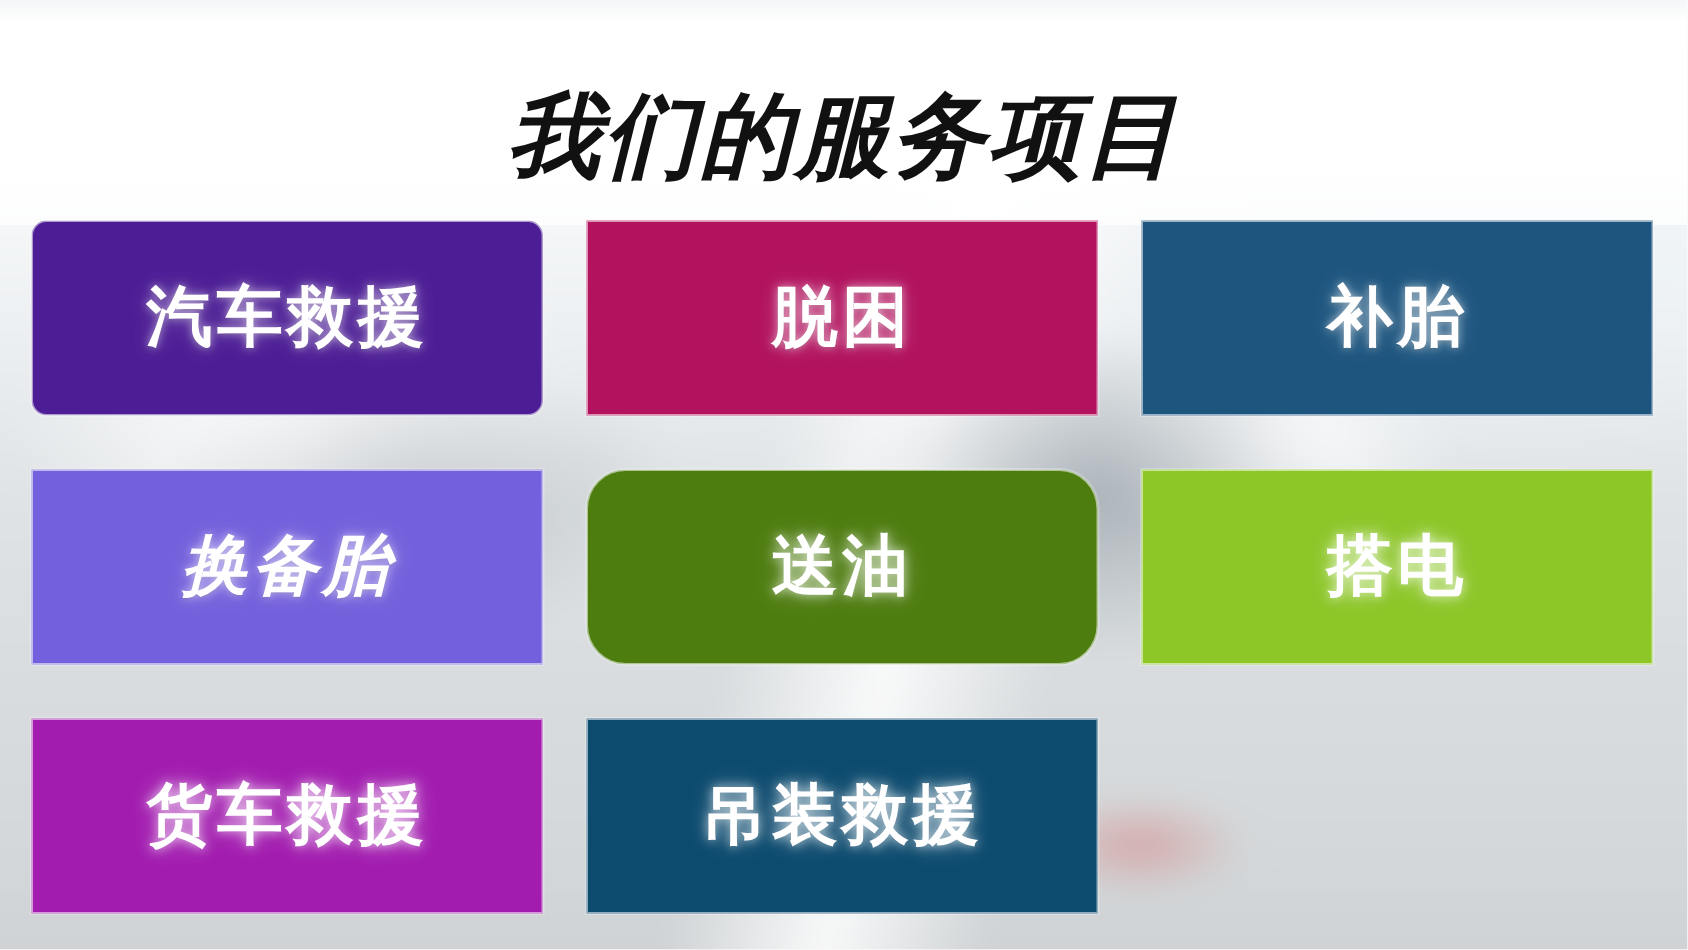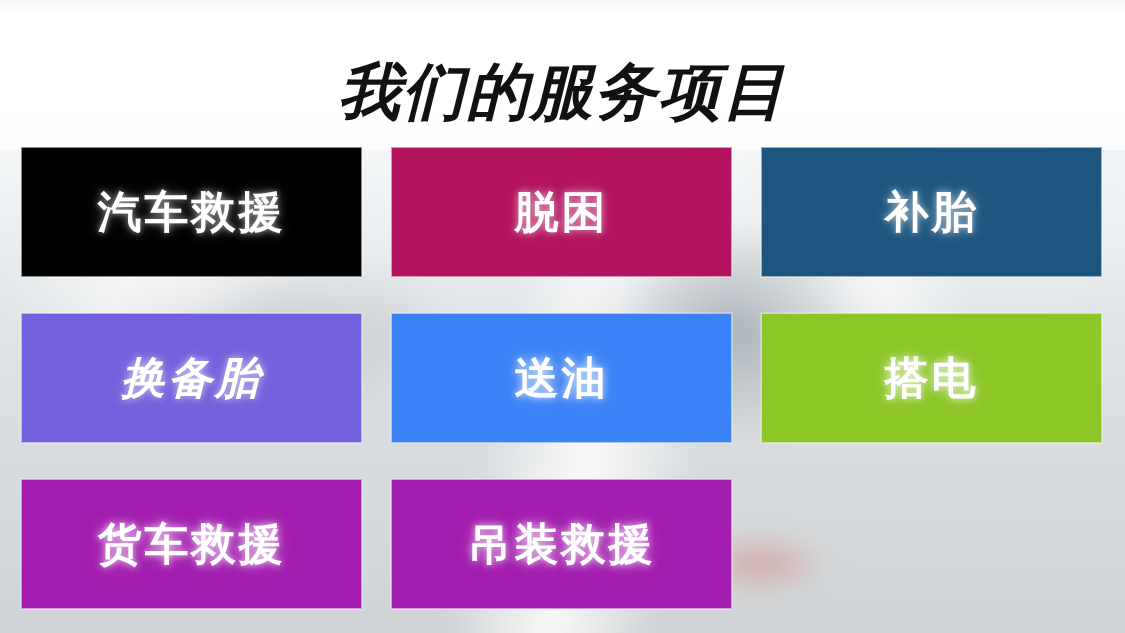--- a/index.html
+++ b/index.html
@@ -122,39 +122,39 @@
 <body>
 
 <div id="canvas">
 
   <div id="bg-photo"></div>
   <div id="bg-title-wash"></div>
 
   <h1 id="page-title">我们的服务项目</h1>
 
   <div id="tile-grid">
-      <div class="tile" style="background: #000000;">
+      <div class="tile" style="background: #4c1d95; border-radius: 10px;">
         <span class="tile-label" style="color: rgb(255, 255, 255);">汽车救援</span>
       </div>
       <div class="tile" style="background: rgb(178, 18, 94);">
         <span class="tile-label" style="color: #ffffff;">脱困</span>
       </div>
       <div class="tile" style="background: rgb(29, 85, 127);">
         <span class="tile-label" style="color: rgb(255, 255, 255);">补胎</span>
       </div>
       <div class="tile" style="background: rgb(115, 96, 220); font-style: italic;">
         <span class="tile-label" style="color: rgb(255, 255, 255);">换备胎</span>
       </div>
-      <div class="tile pale" style="background: #3b82f6;">
+      <div class="tile pale" style="background: #4d7c0f; border-radius: 26px;">
         <span class="tile-label" style="color: rgb(255, 255, 255);">送油</span>
       </div>
       <div class="tile pale" style="background: rgb(140, 198, 39);">
         <span class="tile-label" style="color: rgb(255, 255, 255);">搭电</span>
       </div>
       <div class="tile pale" style="background: #a21caf;">
         <span class="tile-label" style="color: rgb(255, 255, 255);">货车救援</span>
       </div>
-      <div class="tile pale" style="background: #a21caf;">
+      <div class="tile pale" style="background: #0c4a6e;">
         <span class="tile-label" style="color: rgb(255, 255, 255);">吊装救援</span>
       </div>
     </div>
 
 </div>
 
 </body></html>

